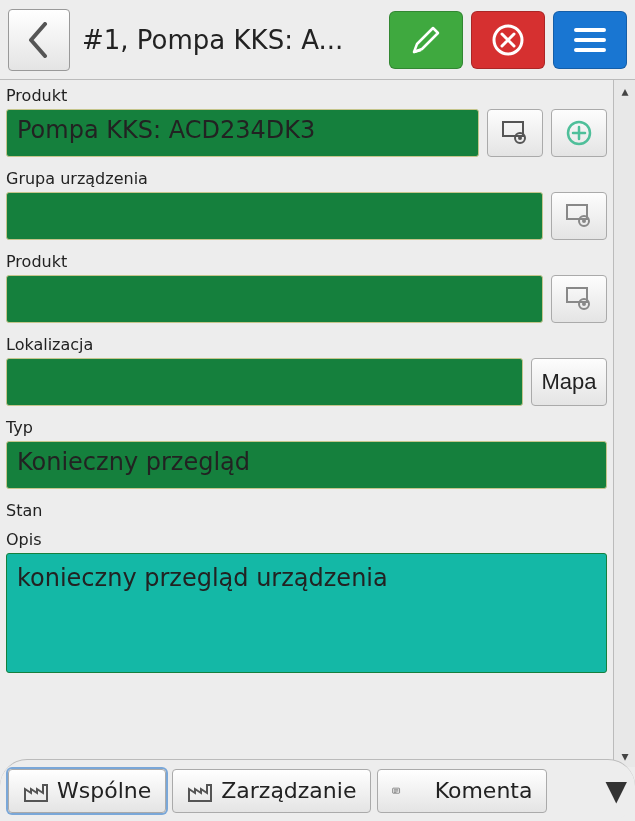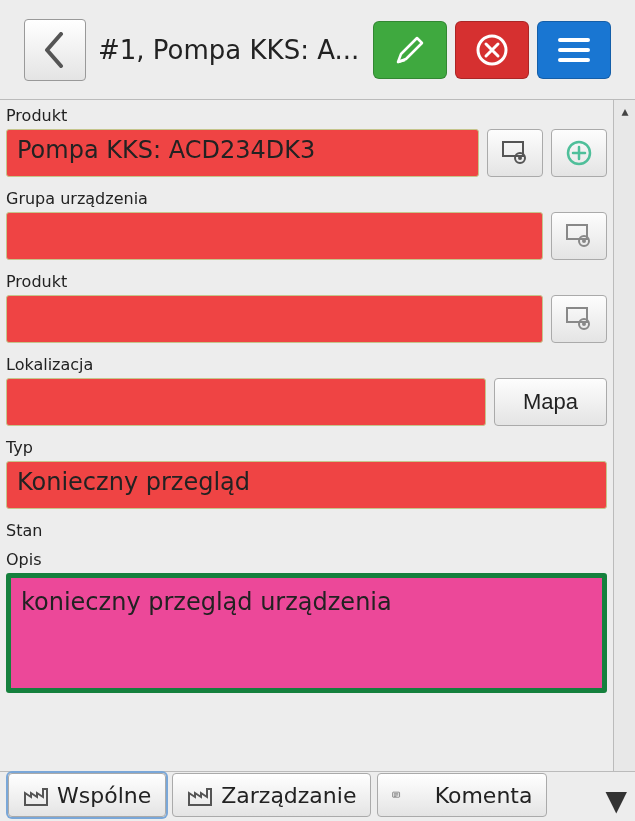--- a/index.html
+++ b/index.html
@@ -1,41 +1,41 @@
 <!DOCTYPE html>
 <html><head>
 <meta charset="utf-8">
 <style>
 * { box-sizing: border-box; margin: 0; padding: 0; }
 html, body { width: 635px; height: 821px; font-family: "DejaVu Sans", "Liberation Sans", Arial, sans-serif; background: #ededed; overflow: hidden; }
 
-.topbar { display: flex; align-items: center; gap: 8px; padding: 24px; height: 100px; border-bottom: 1px solid #bbb; background: #ededed; }
+.topbar { display: flex; align-items: center; gap: 8px; padding: 8px; height: 80px; border-bottom: 1px solid #bbb; background: #ededed; }
 .back-btn { width: 62px; height: 62px; background: linear-gradient(#fff,#e4e4e4); border: 1px solid #999; border-radius: 4px; display: flex; align-items: center; justify-content: center; cursor: pointer; }
 .title { flex: 1; font-size: 26px; color: #222; white-space: nowrap; overflow: hidden; text-overflow: ellipsis; padding: 0 4px; }
 .sq-btn { width: 74px; height: 58px; border-radius: 6px; display: flex; align-items: center; justify-content: center; cursor: pointer; border: 1px solid rgba(0,0,0,0.2); }
 .btn-green { background: #3fa93f; }
 .btn-red { background: #d63030; }
 .btn-blue { background: #1976d2; }
 
 .content { position: relative; height: calc(821px - 80px - 54px); overflow: hidden; }
 .scroll-area { position: absolute; left: 0; top: 0; right: 22px; bottom: 0; overflow-y: auto; padding: 0 0 6px 0; }
 
 .field-label { font-size: 16px; color: #222; padding: 6px 6px 4px 6px; }
 .field-row { display: flex; align-items: stretch; gap: 8px; padding: 0 6px 6px 6px; }
-.text-input { flex: 1; background: #ef4444; border: 1px solid #c5c58c; border-radius: 3px; height: 48px; font-size: 24px; padding: 6px 10px; color: #222; }
-.textarea-like { flex: 1; background: #ec4899; border: 5px solid #15803d; border-radius: 3px; min-height: 120px; font-size: 24px; padding: 10px 10px; color: #222; }
+.text-input { flex: 1; background: #15803d; border: 1px solid #c5c58c; border-radius: 3px; height: 48px; font-size: 24px; padding: 6px 10px; color: #222; }
+.textarea-like { flex: 1; background: #14b8a6; border: 1px solid #15803d; border-radius: 3px; min-height: 120px; font-size: 24px; padding: 10px 10px; color: #222; }
 .icon-btn { width: 56px; height: 48px; background: linear-gradient(#fdfdfd,#e4e4e4); border: 1px solid #aaa; border-radius: 4px; display: flex; align-items: center; justify-content: center; cursor: pointer; }
-.map-btn { width: 113px; height: 48px; background: linear-gradient(#fdfdfd,#e4e4e4); border: 1px solid #aaa; border-radius: 4px; font-size: 22px; color: #222; cursor: pointer; }
+.map-btn { width: 76px; height: 48px; background: linear-gradient(#fdfdfd,#e4e4e4); border: 1px solid #aaa; border-radius: 4px; font-size: 22px; color: #222; cursor: pointer; }
 
 .vscroll { position: absolute; right: 0; top: 0; bottom: 0; width: 22px; border-left: 1px solid #bbb; background: #e8e8e8; }
 .vscroll .arrow { position: absolute; left: 0; width: 22px; height: 22px; display: flex; align-items: center; justify-content: center; font-size: 14px; color: #444; }
 .vscroll .arrow.up { top: 0; }
 .vscroll .arrow.down { bottom: 0; }
 
-.tabbar { position: absolute; left: 0; right: 0; bottom: 0; height: 50px; display: flex; align-items: flex-end; padding: 4px 8px; background: #ededed; border-top: 1px solid #bbb; }
+.tabbar { position: absolute; left: 0; right: 0; bottom: 0; height: 62px; display: flex; align-items: center; padding: 4px 8px; background: #ededed; border-top: 1px solid #bbb; border-radius: 27px; }
 .tab { display: flex; align-items: center; gap: 8px; height: 44px; padding: 0 14px; border: 1px solid #aaa; border-radius: 4px; margin-right: 6px; background: linear-gradient(#fff,#e4e4e4); font-size: 22px; color: #222; cursor: pointer; white-space: nowrap; overflow: hidden; }
 .tab.active { box-shadow: 0 0 0 2px #7aa7d8; }
 .tab3 { max-width: 170px; gap: 34px; }
 .tabbar .chev { margin-left: auto; font-size: 28px; color: #333; }
 </style>
 </head>
 <body>
 
 <div class="topbar">
   <div class="back-btn">

